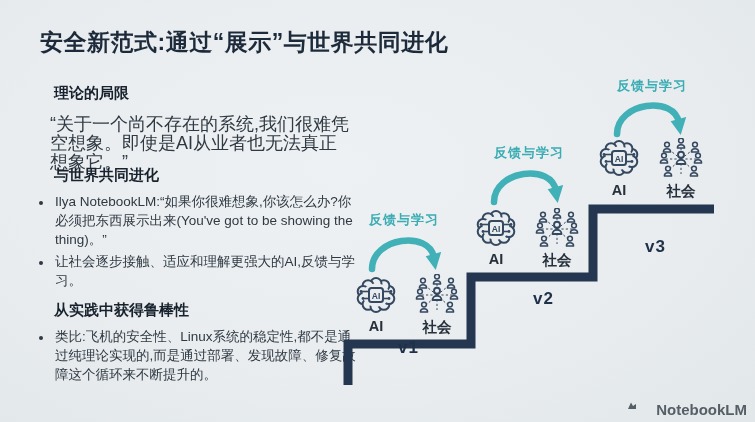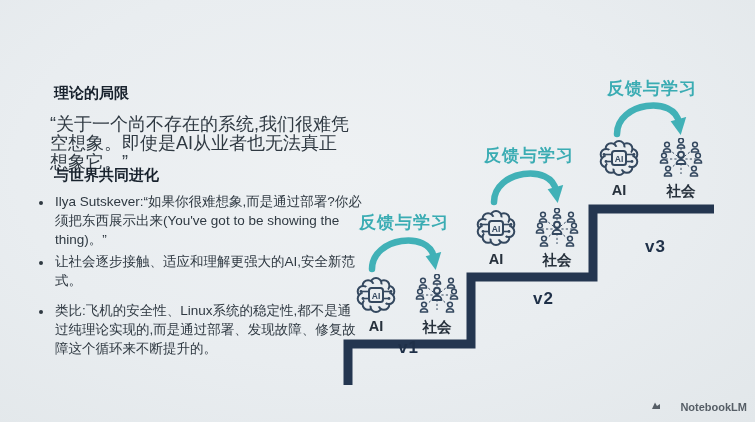--- a/index.html
+++ b/index.html
@@ -16,21 +16,21 @@
   .section{left:38px;width:324px;color:#2f3942;}
   .sec1{top:84px;} .sec2{top:166px;} .sec3{top:301px;}
   .section h3{margin:0 0 7px 16px;font-size:15px;font-weight:bold;color:#18222d;}
   .section p{margin:12px;font-size:18px;line-height:19px;}
   .section ul{margin:0;padding:0 0 0 15px;font-size:13.5px;line-height:19px;}
   .section ul li{margin:0 0 3px 0;padding-left:2px;}
   .section ul li::marker{color:#2f3942;font-size:12px;}
   
   .stairs-svg{left:0;top:0;width:755px;height:422px;pointer-events:none;}
   .arrow-label{
-    font-size:17px;font-weight:bold;color:#3aacb3;letter-spacing:1px;
+    font-size:13px;font-weight:bold;color:#3aacb3;letter-spacing:1px;
     width:110px;text-align:center;
   }
   .arrow-svg{width:76px;height:46px;}
   .icon-label{
     font-size:14.5px;font-weight:bold;color:#27313c;text-align:center;
   }
   .version-label{
     font-size:17px;font-weight:bold;color:#1f3048;letter-spacing:1px;
   }
   .iconbox{color:#34485f;}
@@ -54,21 +54,21 @@
   .g3-arrowlabel{left:597px;top:77px;}
   .g3-arrow{left:611px;top:93px;}
   .g3-ai{left:597px;top:139px;}
   .g3-soc{left:658px;top:138px;}
   .g3-ailabel{left:597px;top:182px;width:44px;}
   .g3-soclabel{left:654px;top:182px;width:54px;}
   .g3-ver{left:645px;top:221px;margin-top:16px;}
   
   .footer{
     right:8px;top:401px;display:flex;align-items:flex-start;gap:19px;
-    color:#565e66;font-size:11px;font-weight:bold;
+    color:#565e66;font-size:15px;font-weight:bold;
   }
   .hidden-defs{position:absolute;width:0;height:0;overflow:hidden;}
 </style>
 </head>
 <body>
 
 <div class="stage">
 
   <svg class="hidden-defs" aria-hidden="true">
     <defs>
@@ -128,35 +128,37 @@
           <use href="#person" x="40" y="21"></use>
         <g transform="translate(23,21) scale(1.25)">
             <use href="#person"></use>
           </g>
         <use href="#person" x="10" y="34"></use>
           <use href="#person" x="36" y="34"></use>
       </g>
     </defs>
   </svg>
 
+  <div class="abs title">安全新范式:通过“展示”与世界共同进化</div>
 
   <div class="abs section sec1">
     <h3>理论的局限</h3>
     <p>“关于一个尚不存在的系统,我们很难凭空想象。即使是AI从业者也无法真正想象它。”</p>
   </div>
 
   <div class="abs section sec2">
     <h3>与世界共同进化</h3>
     <ul>
-      <li>Ilya Sutskever:“如果你很难想象,而是通过部署?你必须把东西展示出来(You've got to be showing the thing)。”</li>
-      <li>让社会逐步接触、适应和理解更强大的AI,安全新范式。</li>
+      <li>Ilya NotebookLM:“如果你很难想象,你该怎么办?你必须把东西展示出来(You've got to be showing the thing)。”</li>
+      <li>让社会逐步接触、适应和理解更强大的AI,反馈与学习。</li>
     </ul>
   </div>
 
   <div class="abs section sec3">
+    <h3>从实践中获得鲁棒性</h3>
     <ul>
       <li>类比:飞机的安全性、Linux系统的稳定性,都不是通过纯理论实现的,而是通过部署、发现故障、修复故障这个循环来不断提升的。</li>
     </ul>
   </div>
 
   <svg class="abs stairs-svg" viewBox="0 0 755 422">
     <polyline points="348,385 348,344 471,344 471,277 593,277 593,209 714,209" fill="none" stroke="#243650" stroke-width="9" stroke-linejoin="miter"></polyline>
   </svg>
 
   <div class="abs arrow-label g1-arrowlabel">反馈与学习</div>

